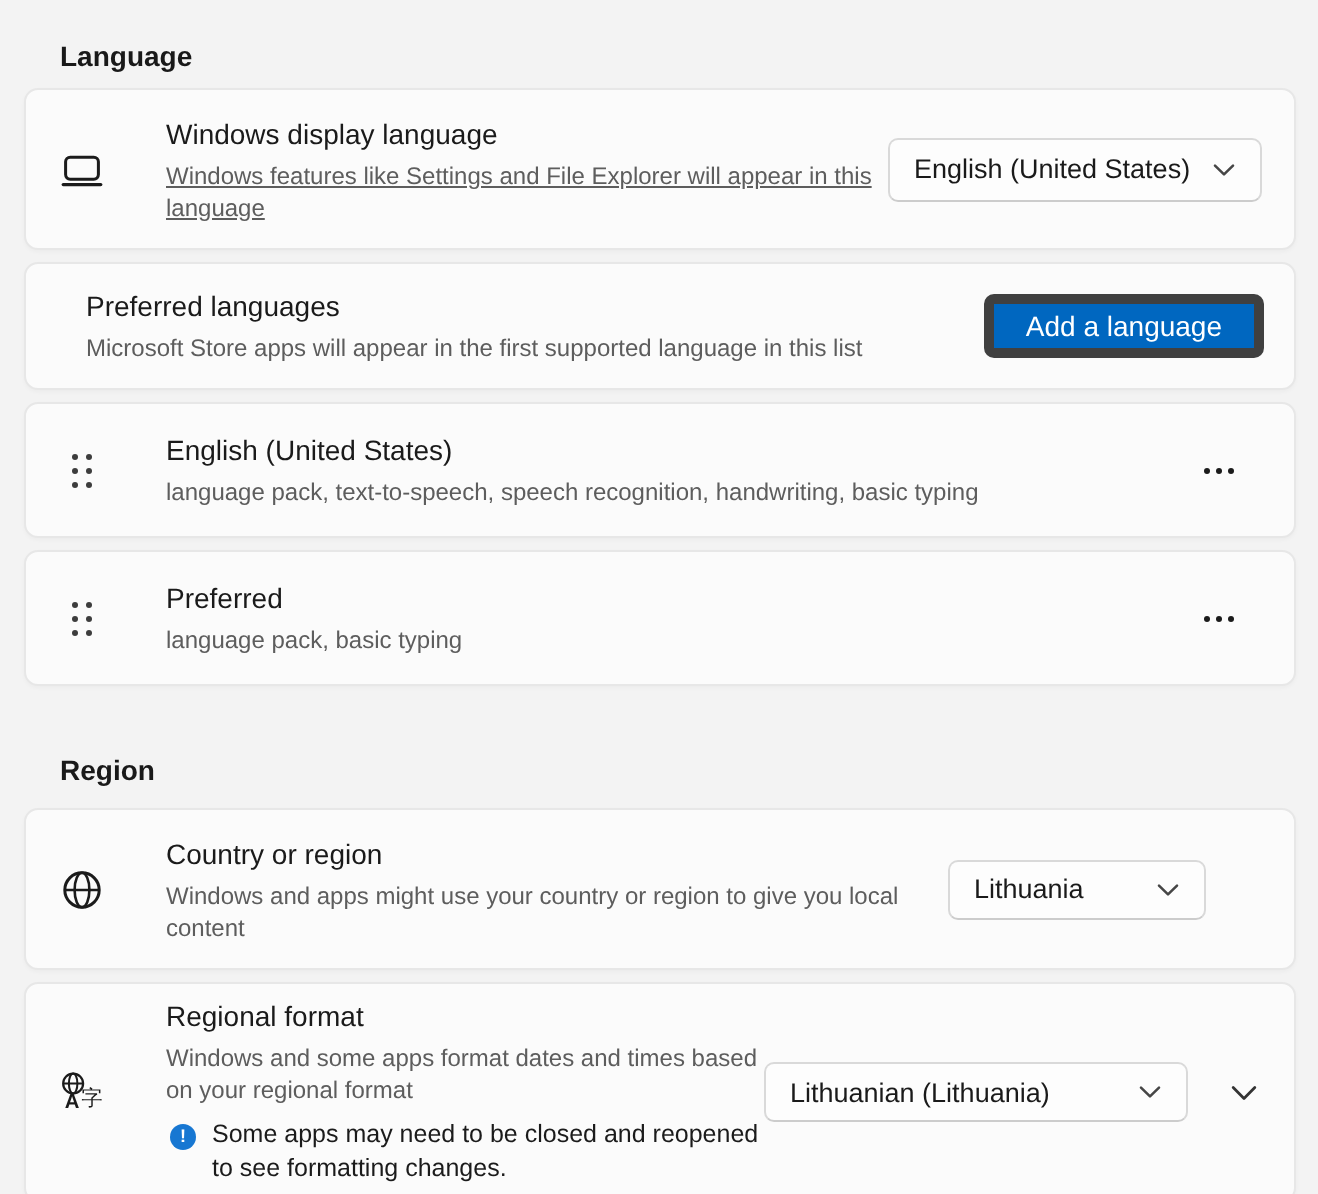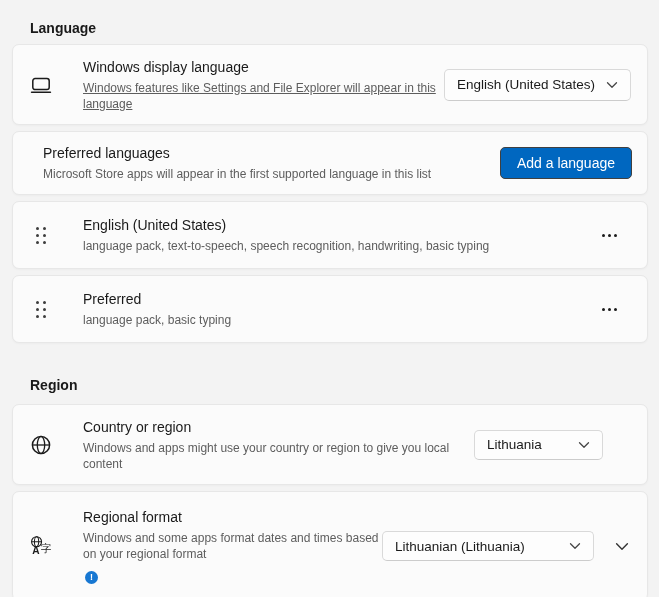--- a/index.html
+++ b/index.html
@@ -53,21 +53,21 @@
     font-size: 13.5px; color: #1a1a1a;
     flex: none; cursor: default;
   }
   .dropdown.w-display { width: 187px; }
   .dropdown.w-country { width: 129px; height: 30px; }
   .dropdown.w-format  { width: 212px; height: 30px; }
 
   .btn-primary {
     height: 32px; padding: 0 16px; flex: none;
     background: #0067c0; color: #ffffff;
-    border: 1px solid #404040; border-radius: 5px;
+    border: 5px solid #404040; border-radius: 5px;
     font-size: 14px; font-family: "Liberation Sans", sans-serif;
     display: inline-flex; align-items: center; justify-content: center;
     cursor: pointer;
   }
 
   .grip {
     display: grid; grid-template-columns: repeat(2, 3px);
     grid-auto-rows: 3px; gap: 4px 4px;
     margin-right: 0; cursor: grab;
   }
@@ -203,20 +203,21 @@
         <path d="M2.8 8.4 H13.6" stroke="#1b1b1b" stroke-width="1.1"></path>
         <text x="3.6" y="21.5" font-family="Liberation Sans, sans-serif" font-size="11" font-weight="700" fill="#1b1b1b">A</text>
         <text x="12.6" y="19.8" font-family="Liberation Sans, sans-serif" font-size="11.5" fill="#1b1b1b">字</text>
       </svg>
     </div>
     <div class="row-main">
       <div class="row-title">Regional format</div>
       <div class="row-desc">Windows and some apps format dates and times based on your regional format</div>
       <div class="info-row">
         <span class="info-badge">!</span>
+        <span class="info-text">Some apps may need to be closed and reopened to see formatting changes.</span>
       </div>
     </div>
     <div class="right-group">
       <div class="dropdown w-format">
         <span>Lithuanian (Lithuania)</span>
         <svg class="chev" width="12" height="8" viewBox="0 0 12 8" fill="none">
           <path d="M1.5 1.8 L6 6.2 L10.5 1.8" stroke="#464646" stroke-width="1.3" stroke-linecap="round" stroke-linejoin="round"></path>
         </svg>
       </div>
       <div class="expander">

